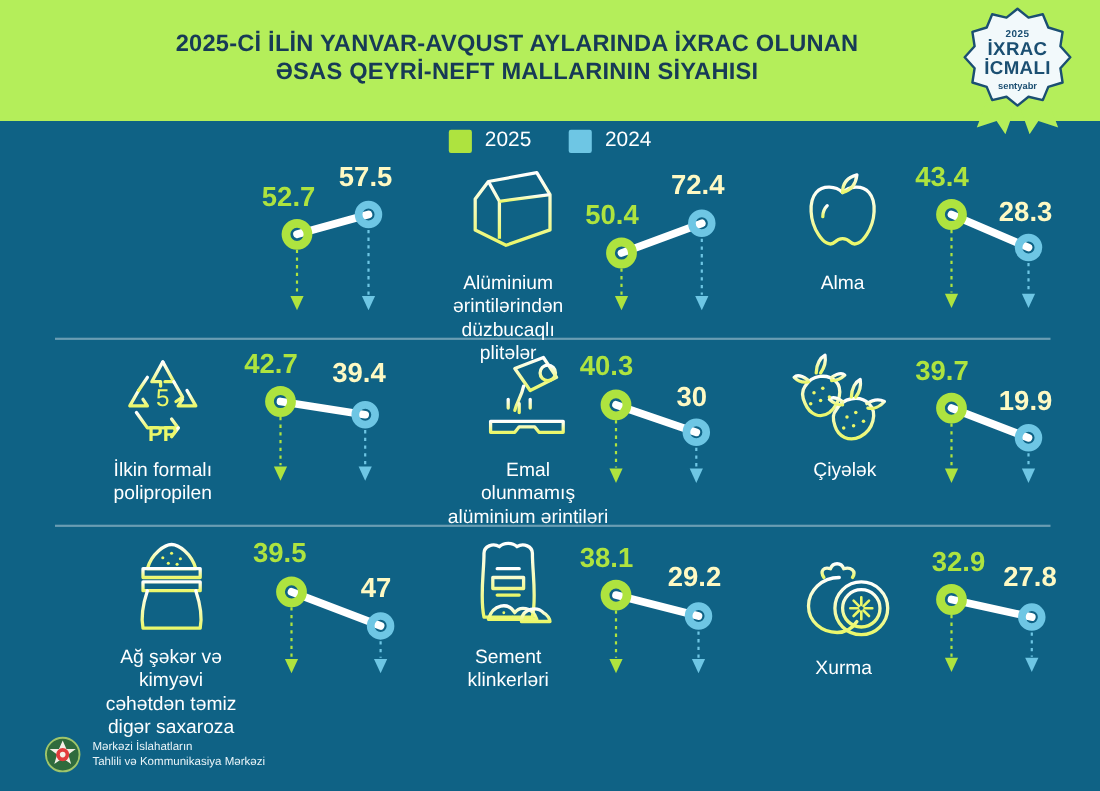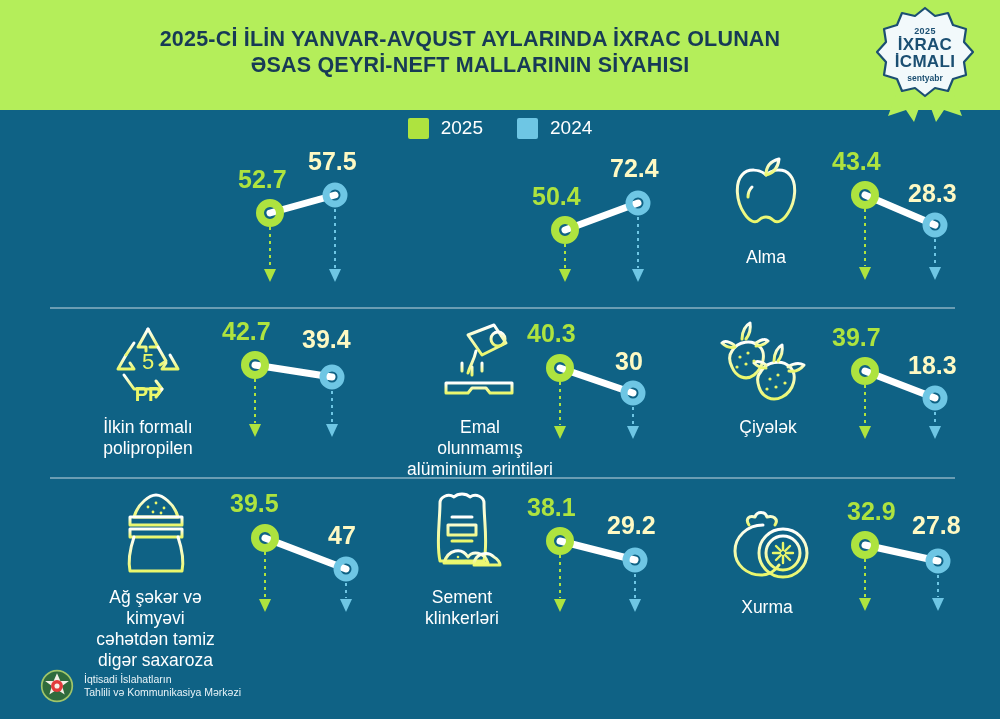--- a/index.html
+++ b/index.html
@@ -135,20 +135,39 @@
             <polygon points="115,119 109,106 121,106" fill="#6ec6e4"></polygon>
             <circle cx="50" cy="50" r="10" fill="none" stroke="#aee33f" stroke-width="8"></circle>
             <circle cx="115" cy="32" r="9" fill="none" stroke="#6ec6e4" stroke-width="7"></circle>
           </svg>
           <div class="val v2025" style="left:18px;top:2px">52.7</div>
           <div class="val v2024" style="left:88px;top:-16px">57.5</div>
         </div>
       </div>
 
       <div class="cell" style="left:360px;width:320px">
+        <div class="cell-icon" style="left:32px;top:4px;width:140px">
+          <svg class="icon-box" viewBox="0 0 96 96">
+            <defs>
+                <linearGradient id="g2" x1="0" y1="0" x2="0" y2="1">
+              <stop offset="0" stop-color="#ffffff"></stop>
+                  <stop offset="1" stop-color="#eaf76a"></stop>
+                </linearGradient>
+              </defs>
+            <g fill="none" stroke="url(#g2)" stroke-width="3" stroke-linejoin="round">
+              <path d="M30 18 L74 10 L86 30 L86 62 L46 76 L18 62 L18 34 Z"></path>
+              <path d="M30 18 L40 36 L40 70"></path>
+              <path d="M40 36 L86 30"></path>
+            </g>
+          </svg>
+          <div class="icon-label">Alüminium
+ərintilərindən
+düzbucaqlı
+plitələr</div>
+        </div>
         <div class="slope" style="left:160px;top:35px;width:150px;height:140px">
           <svg width="150" height="140" viewBox="0 0 150 140">
             <line x1="45" y1="52" x2="118" y2="25" stroke="#ffffff" stroke-width="7" stroke-linecap="round"></line>
             <line x1="45" y1="66" x2="45" y2="90" stroke="#aee33f" stroke-width="2" stroke-dasharray="3 4"></line>
             <line x1="118" y1="39" x2="118" y2="90" stroke="#6ec6e4" stroke-width="2" stroke-dasharray="3 4"></line>
             <polygon points="45,104 39,91 51,91" fill="#aee33f"></polygon>
             <polygon points="118,104 112,91 124,91" fill="#6ec6e4"></polygon>
             <circle cx="45" cy="52" r="10" fill="none" stroke="#aee33f" stroke-width="8"></circle>
             <circle cx="118" cy="25" r="9" fill="none" stroke="#6ec6e4" stroke-width="7"></circle>
           </svg>
@@ -309,21 +328,21 @@
           <svg width="160" height="150" viewBox="0 0 160 150">
             <line x1="45" y1="48" x2="115" y2="75" stroke="#ffffff" stroke-width="7" stroke-linecap="round"></line>
             <line x1="45" y1="62" x2="45" y2="102" stroke="#aee33f" stroke-width="2" stroke-dasharray="3 4"></line>
             <line x1="115" y1="89" x2="115" y2="102" stroke="#6ec6e4" stroke-width="2" stroke-dasharray="3 4"></line>
             <polygon points="45,116 39,103 51,103" fill="#aee33f"></polygon>
             <polygon points="115,116 109,103 121,103" fill="#6ec6e4"></polygon>
             <circle cx="45" cy="48" r="10" fill="none" stroke="#aee33f" stroke-width="8"></circle>
             <circle cx="115" cy="75" r="9" fill="none" stroke="#6ec6e4" stroke-width="7"></circle>
           </svg>
           <div class="val v2025" style="left:12px;top:0px">39.7</div>
-          <div class="val v2024" style="left:88px;top:28px">18.3</div>
+          <div class="val v2024" style="left:88px;top:28px">19.9</div>
         </div>
       </div>
 
       <div class="divider" style="top:164px"></div>
     </div>
 
     <div class="row r3">
 
       <div class="cell" style="left:40px;width:320px">
         <div class="cell-icon" style="left:28px;top:4px;width:175px">
@@ -447,16 +466,16 @@
     </div>
   </div>
 
   <div class="footer">
     <svg class="footer-emblem" viewBox="0 0 40 40">
       <circle cx="20" cy="20" r="18" fill="#2f6b3d" stroke="#9fc56a" stroke-width="2"></circle>
       <path d="M20 5 L24 14 L34 14 L26 20 L29 30 L20 24 L11 30 L14 20 L6 14 L16 14 Z" fill="#f4f0e6"></path>
       <circle cx="20" cy="20" r="7" fill="#e23b3b"></circle>
       <circle cx="20" cy="20" r="3" fill="#f4f0e6"></circle>
     </svg>
-    <div class="footer-text"><span>İqtisadi İslahatların</span><br><span>Tahlili və Kommunikasiya Mərkəzi</span></div>
+    <div class="footer-text"><span>Mərkəzi İslahatların</span><br><span>Tahlili və Kommunikasiya Mərkəzi</span></div>
   </div>
 
 </div>
 
 </body></html>

